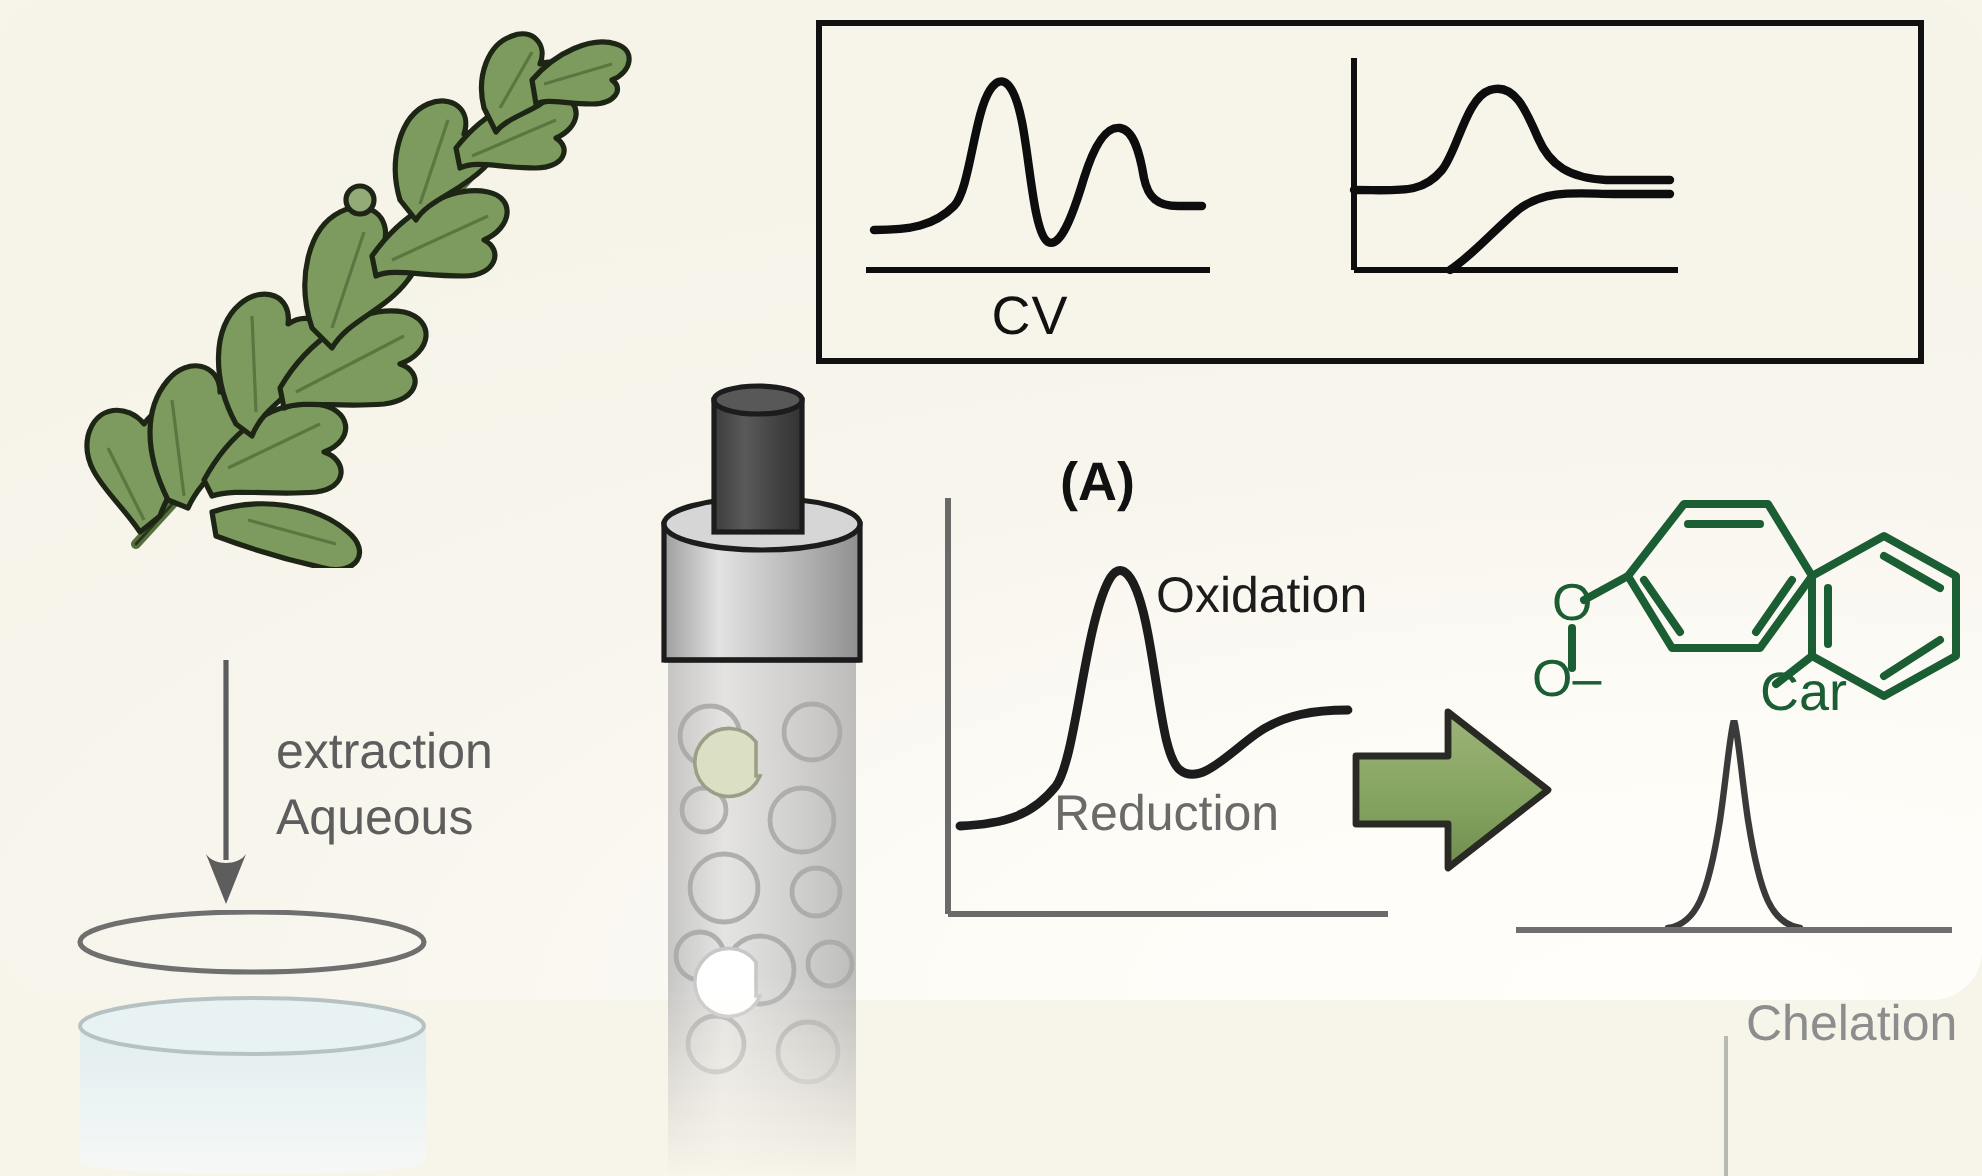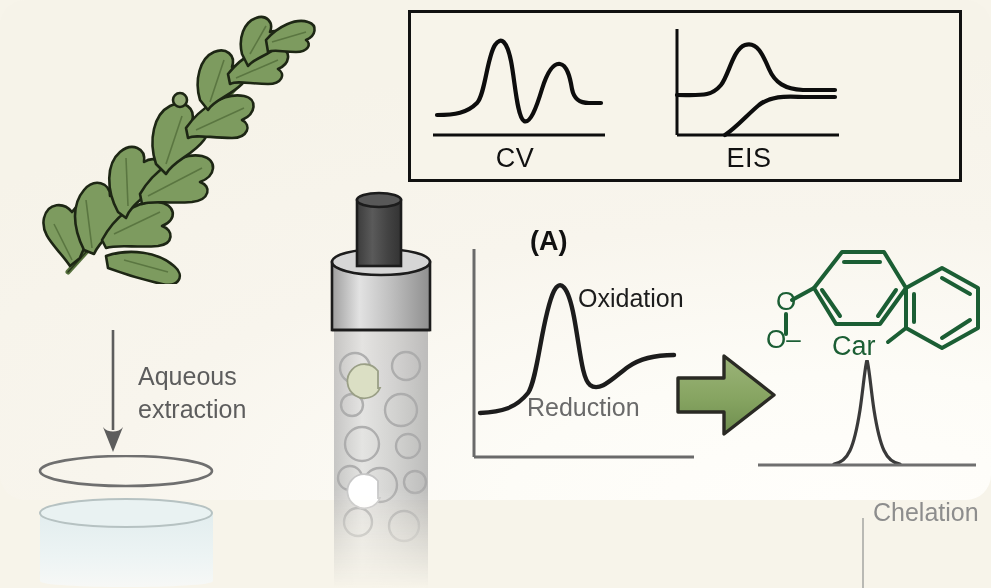--- a/index.html
+++ b/index.html
@@ -75,21 +75,21 @@
     left:527px;top:393px;
     font-size:25px;color:#6a6a6a;
   }
 
   
   #green-arrow{left:672px;top:352px;width:108px;height:86px;}
 
   
   #molecule{left:756px;top:248px;width:232px;height:126px;}
   #car-label{
-    left:832px;top:331px;
+    left:880px;top:331px;
     font-size:27px;color:#1b5e34;
   }
 
   
   #chelation-plot{left:748px;top:360px;width:238px;height:110px;}
   #chelation-label{
     left:836px;top:498px;
     font-size:25px;color:#8d8d8d;margin-left:37px;
   }
   #chelation-stem{
@@ -113,21 +113,20 @@
     </svg>
     <div class="mini-label" style="left:34px;top:130px;">CV</div>
 
     <svg class="mini-plot" style="left:252px;top:10px;" width="180" height="120" viewBox="0 0 180 120">
       <path d="M14,72 C38,72 48,74 58,62 C66,52 70,26 82,22
                C94,18 100,32 106,46 C112,60 122,66 140,67 L172,67" fill="none" stroke="#0d0d0d" stroke-width="4.2" stroke-linecap="round" stroke-linejoin="round"></path>
       <path d="M62,112 C74,104 84,92 96,82 C110,71 128,74 144,74 L172,74" fill="none" stroke="#0d0d0d" stroke-width="4.2" stroke-linecap="round" stroke-linejoin="round"></path>
       <line x1="14" y1="6" x2="14" y2="112" stroke="#0d0d0d" stroke-width="3"></line>
       <line x1="14" y1="112" x2="176" y2="112" stroke="#0d0d0d" stroke-width="3"></line>
     </svg>
-    <div class="mini-label" style="left:268px;top:130px;">EIS</div>
   </div>
 
   <svg class="abs" id="plant" viewBox="0 0 320 280">
     <g stroke="#1d2614" stroke-width="2.6" stroke-linejoin="round" stroke-linecap="round">
 
       <path d="M58,268 L278,26" fill="none" stroke="#55703c" stroke-width="5"></path>
       <path d="M58,268 L278,26" fill="none" stroke="#1d2614" stroke-width="1.4" opacity="0.8"></path>
 
       <path d="M60,262 C48,244 30,232 34,214 C38,198 54,198 62,208
                C70,196 86,196 88,210 C90,224 76,236 70,254 Z" fill="#7d9b5f"></path>
@@ -174,22 +173,22 @@
     </g>
   </svg>
 
 
   <svg class="abs" id="down-arrow" viewBox="0 0 30 125">
     <line x1="15" y1="0" x2="15" y2="100" stroke="#5d5d5d" stroke-width="2.6"></line>
     <path d="M5,97 L15,122 L25,97 C21,103 9,103 5,97 Z" fill="#5d5d5d"></path>
   </svg>
 
   <div class="abs" id="arrow-caption">
+    <div>extraction</div>
     <div>Aqueous</div>
-    <div>extraction</div>
   </div>
 
   <svg class="abs" id="beaker" viewBox="0 0 205 133">
     <defs>
       <linearGradient id="liq" x1="0" y1="0" x2="0" y2="1">
         <stop offset="0%" stop-color="#e2edee"></stop>
         <stop offset="60%" stop-color="#edf4f4"></stop>
         <stop offset="100%" stop-color="#f7f8f6"></stop>
       </linearGradient>
       <linearGradient id="fade" x1="0" y1="0" x2="0" y2="1">

